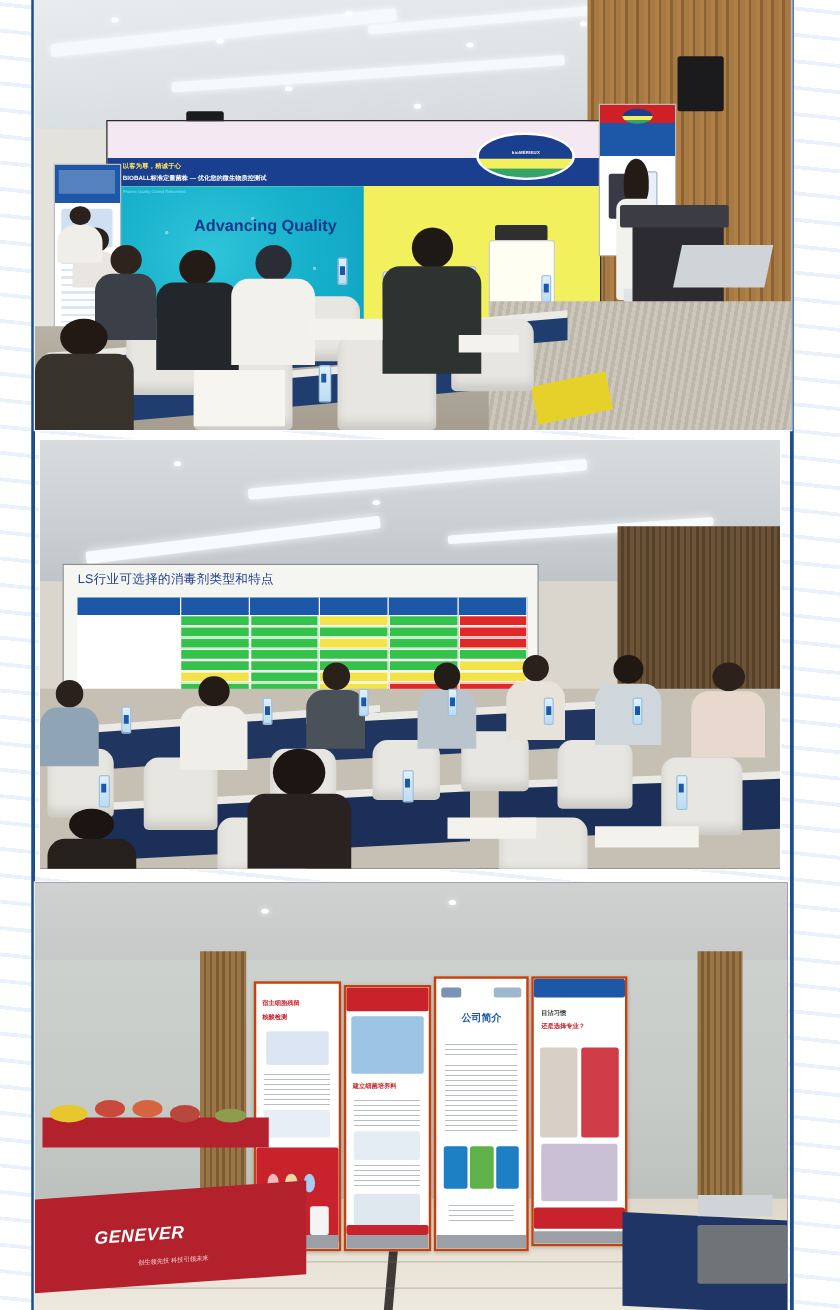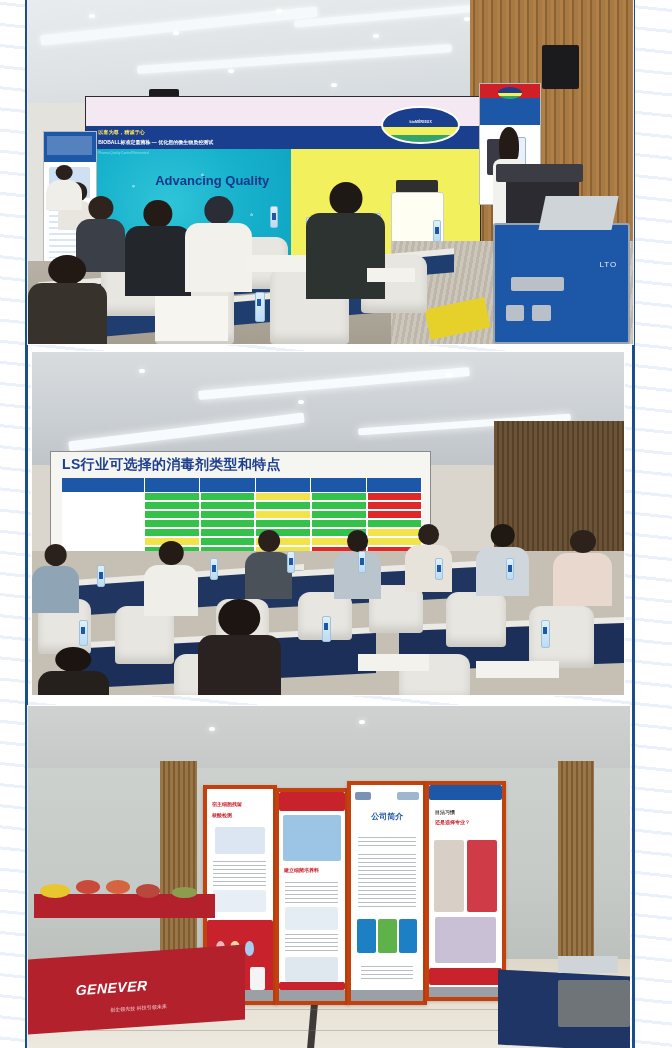--- a/index.html
+++ b/index.html
@@ -127,21 +127,21 @@
   .bottle{position:absolute;width:6px;height:20px;background:linear-gradient(180deg,#dff0fb,#bcdcf3);border-radius:2px;border:.5px solid #9fc2dd;}
   .bottle::after{content:"";position:absolute;left:1px;top:6px;width:4px;height:7px;background:#1d58a8;}
   .paper{position:absolute;background:#f4f2ec;}
 
   
   #photo2{left:32px;top:352px;width:592px;height:343px;}
   .p2-ceiling{position:absolute;left:0;top:0;width:100%;height:36%;
     background:linear-gradient(180deg,#d8dcdf 0%,#c9ced2 60%,#bcc2c6 100%);}
   .p2-tube{position:absolute;background:#f8fbfe;border-radius:2px;box-shadow:0 0 8px rgba(255,255,255,.9);}
   .p2-screen{position:absolute;left:3%;top:29%;width:64%;height:31%;background:#f5f5f2;border:1px solid #8b8b8b;overflow:hidden;}
-  .p2-title{position:absolute;left:3%;top:3%;font-size:14px;font-weight:bold;color:#1d3f8f;white-space:nowrap;letter-spacing:.3px;}
+  .p2-title{position:absolute;left:3%;top:3%;font-size:10px;font-weight:normal;color:#1d3f8f;white-space:nowrap;letter-spacing:.3px;}
   .p2-tbl{position:absolute;left:3%;top:24%;right:2%;bottom:4%;display:flex;flex-direction:column;}
   .p2-hdr{height:18%;display:flex;background:#1d58a8;}
   .p2-hdr div{flex:1;border-right:1px solid #fff;}
   .p2-hdr div:first-child{flex:1.5;}
   .p2-row{flex:1;display:flex;}
   .p2-row div{flex:1;border:.5px solid #fff;}
   .p2-row div:first-child{flex:1.5;background:#ffffff;}
   .g{background:#35c24a;}.y{background:#f2e34a;}.r{background:#e02828;}
   .p2-wall{position:absolute;left:0;top:33%;width:100%;height:30%;background:#dad6cd;}
   .p2-woodwall{position:absolute;right:0;top:20%;width:22%;height:45%;
@@ -153,21 +153,21 @@
   .p3-ceiling{position:absolute;left:0;top:0;width:100%;height:22%;background:linear-gradient(180deg,#cfd2d1,#c4c7c6);}
   .p3-wall{position:absolute;left:0;top:18%;width:100%;height:58%;
     background:linear-gradient(180deg,#cdd1ce 0%,#c6cac7 60%,#bcc0bd 100%);}
   .p3-woodcol{position:absolute;top:16%;width:6%;height:62%;
     background:repeating-linear-gradient(90deg,#9a7647 0 3px,#7d5c34 3px 5px);}
   .p3-floor{position:absolute;left:0;bottom:0;width:100%;height:26%;
     background:linear-gradient(180deg,#ded7c9 0%,#e6e0d4 40%,#eee9df 100%);}
   .p3-floorline{position:absolute;background:rgba(120,115,105,.35);}
   .p3-darkstrip{position:absolute;left:47%;bottom:0;width:1.2%;height:26%;background:#3e3b38;transform:skewX(-5deg);}
 
-  .rollup{position:absolute;background:#ffffff;border:4px solid #c2410c;overflow:hidden;box-shadow:0 1px 3px rgba(0,0,0,.2);}
+  .rollup{position:absolute;background:#ffffff;border:2px solid #c2410c;overflow:hidden;box-shadow:0 1px 3px rgba(0,0,0,.2);}
   .rollup .ru-base{position:absolute;left:0;right:0;bottom:0;height:5%;background:#9aa0a5;}
   .ru-h{position:absolute;left:8%;right:8%;font-weight:bold;white-space:nowrap;}
   .ru-img{position:absolute;border-radius:2px;}
   .ru-txt{position:absolute;background:repeating-linear-gradient(180deg,#b9bec4 0 1px,transparent 1px 4px);}
 
   .table-skirt{position:absolute;left:0;bottom:6%;width:36%;height:22%;background:#b3212d;transform:skewY(-4deg);}
   .ts-logo{position:absolute;left:22%;top:34%;color:#fff;font-weight:bold;font-size:14px;letter-spacing:.5px;font-style:italic;}
   .ts-sub{position:absolute;left:38%;top:70%;color:#f0cdd0;font-size:5px;}
   .fruit{position:absolute;border-radius:50%;}
   .blue-table{position:absolute;right:0;bottom:0;width:22%;height:22%;background:#1f3566;transform:skewY(3deg);}
@@ -236,26 +236,20 @@
         <div class="sp-body"></div>
         <div class="sp-legs"></div>
       </div>
       <div class="podium">
         <div class="laptop"></div>
       </div>
 
       <div class="p1-floor"></div>
       <div class="carpet"></div>
       <div class="ytape"></div>
-      <div class="road-case">
-        <div class="rc-lbl">LTO</div>
-        <div class="rc-h"></div>
-        <div class="rc-t"></div>
-        <div class="rc-t2"></div>
-      </div>
       <div class="road-lap"></div>
 
       <div class="tables">
         <div class="tbl tb3">
             <div class="top"></div>
           </div>
         <div class="tbl tb1">
             <div class="top"></div>
           </div>
         <div class="tbl tb2">

